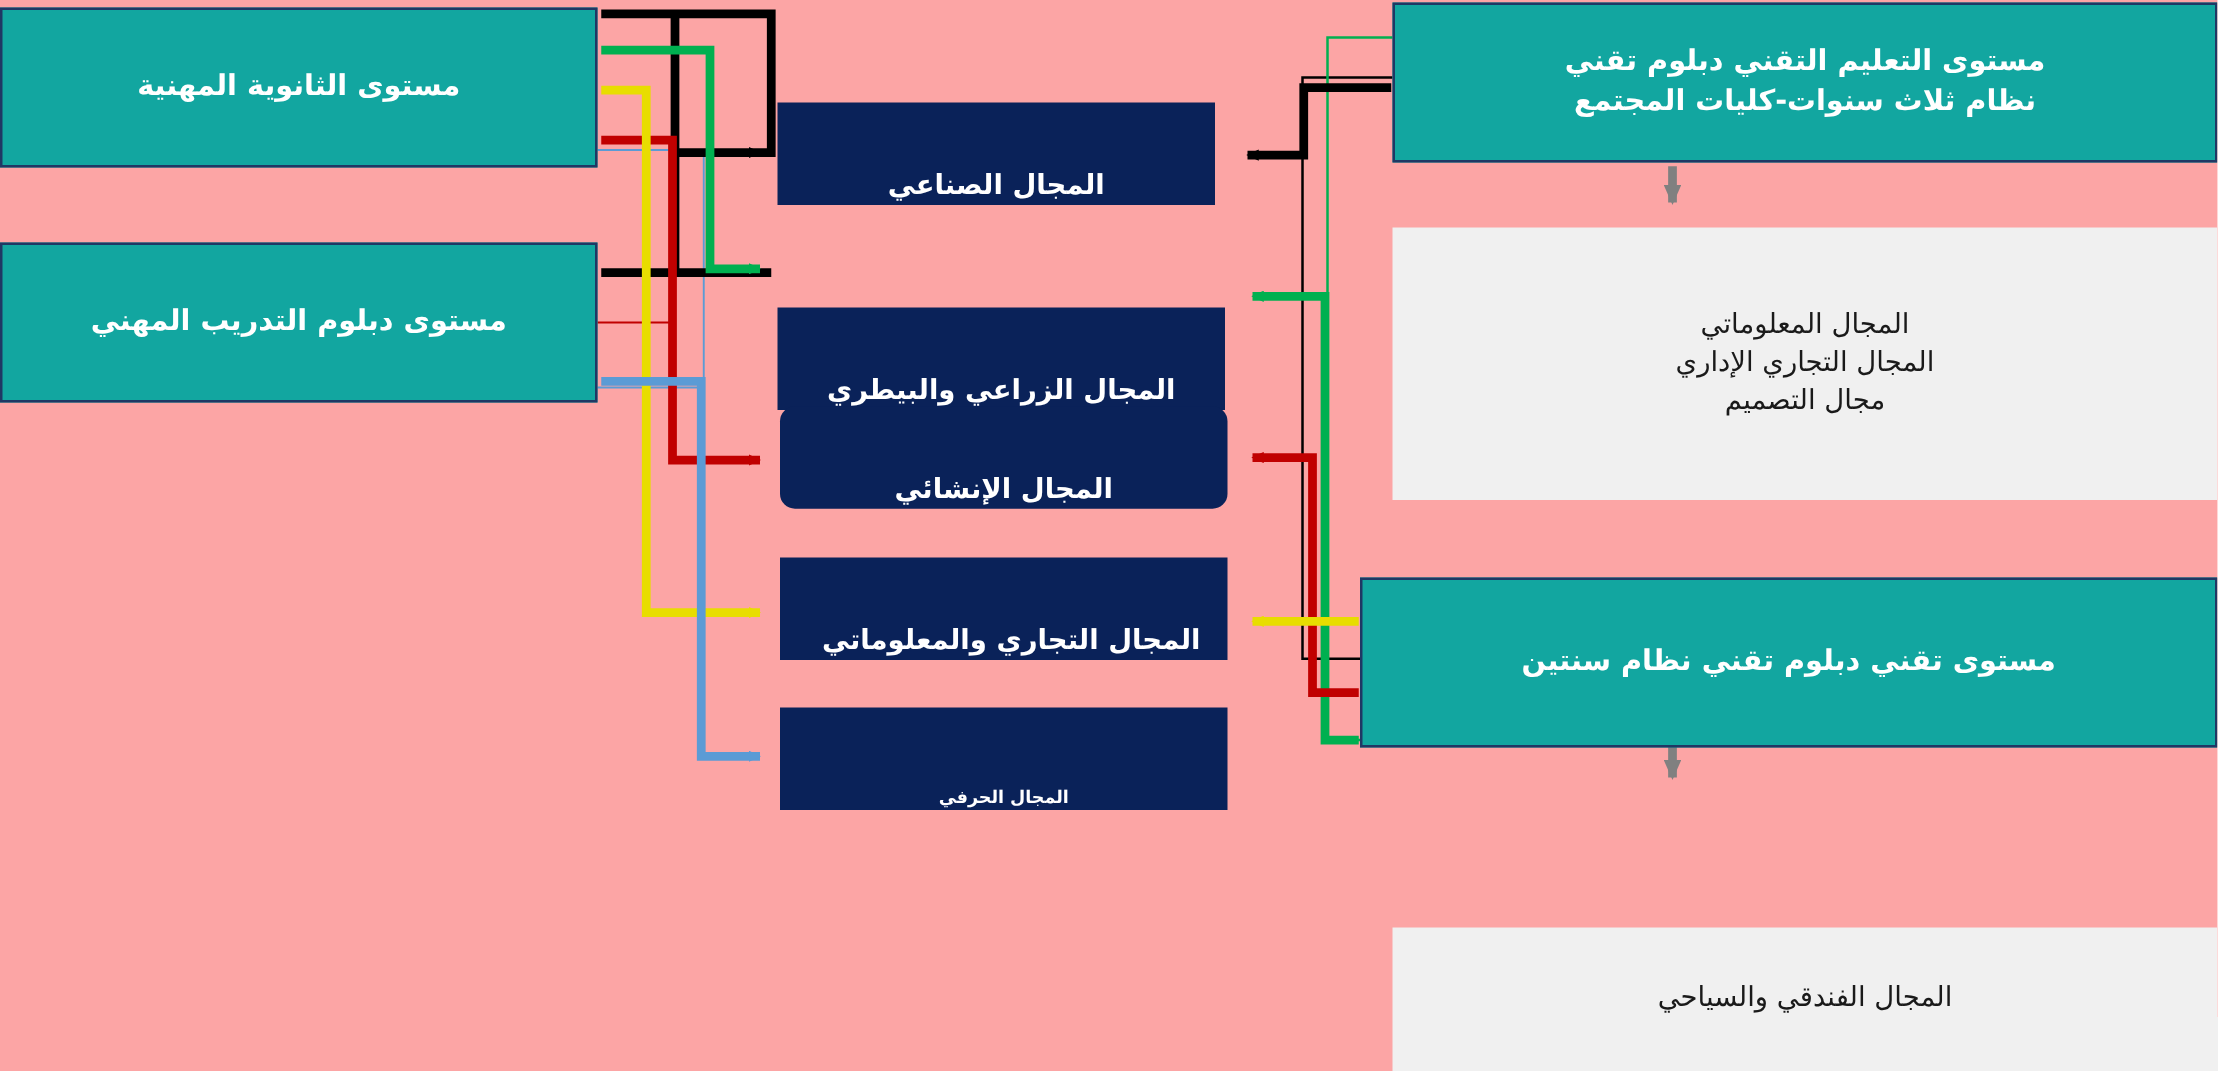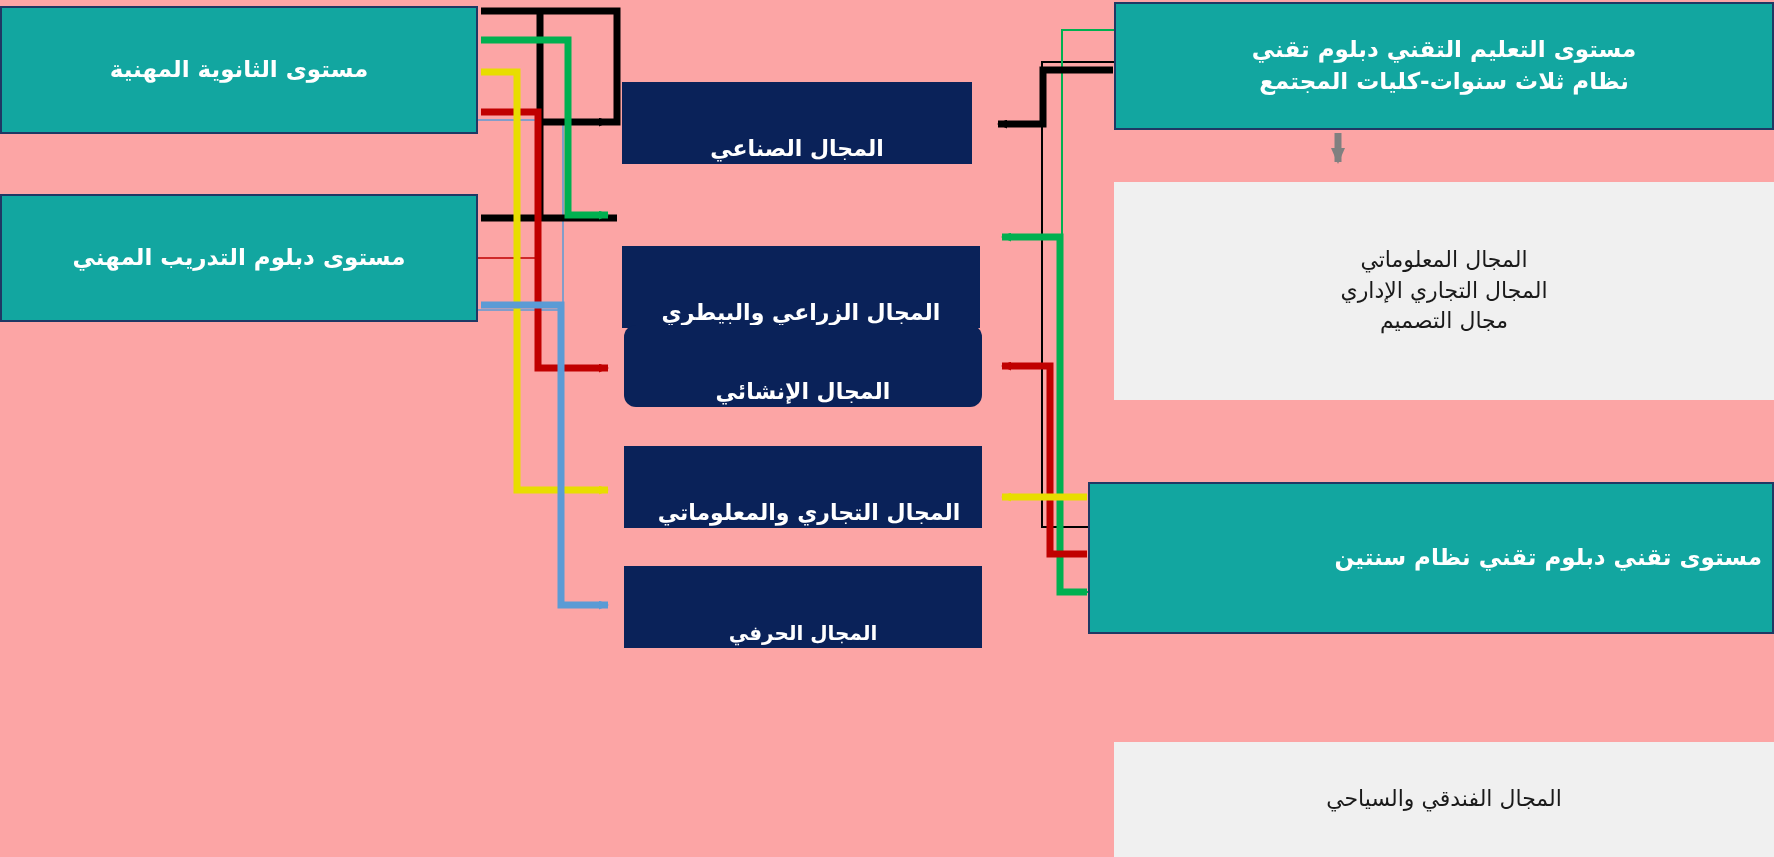--- a/index.html
+++ b/index.html
@@ -63,26 +63,26 @@
 
   
   #node-secondary  { left: 0px;    top: 6px;   width: 478px; height: 128px; font-size: 23px; }
   #node-diploma    { left: 0px;    top: 194px; width: 478px; height: 128px; font-size: 23px; text-align: center; }
 
   
   #node-industrial   { left: 622px; top: 82px;  width: 350px; height: 82px; font-size: 22px; }
   #node-agri         { left: 622px; top: 202px; width: 358px; height: 82px; font-size: 22px; margin-top: 44px; }
   #node-construction { left: 624px; top: 325px; width: 358px; height: 82px; font-size: 22px; border-radius: 12px; }
   #node-commercial   { left: 624px; top: 446px; width: 358px; height: 82px; font-size: 22px; padding-left: 12px; }
-  #node-craft        { left: 624px; top: 566px; width: 358px; height: 82px; font-size: 20px; }
+  #node-craft        { left: 624px; top: 566px; width: 358px; height: 82px; font-size: 14px; }
 
   
   #node-tech3        { left: 1114px; top: 2px;   width: 660px; height: 128px; font-size: 23px; }
   #node-fields-a     { left: 1114px; top: 182px; width: 660px; height: 218px; font-size: 22px; }
-  #node-tech2        { left: 1088px; top: 482px; width: 686px; height: 152px; font-size: 23px; text-align: right; }
+  #node-tech2        { left: 1088px; top: 462px; width: 686px; height: 136px; font-size: 23px; }
   #node-fields-b     { left: 1114px; top: 742px; width: 660px; height: 115px; font-size: 22px; }
 </style>
 </head>
 <body>
 
 <div id="canvas">
 
   <svg id="wires" viewBox="0 0 1774 857" width="1774" height="857" xmlns="http://www.w3.org/2000/svg">
     <defs>
       <marker id="ah-black" markerWidth="10" markerHeight="9" refX="9" refY="4.5" orient="auto" markerUnits="userSpaceOnUse">

